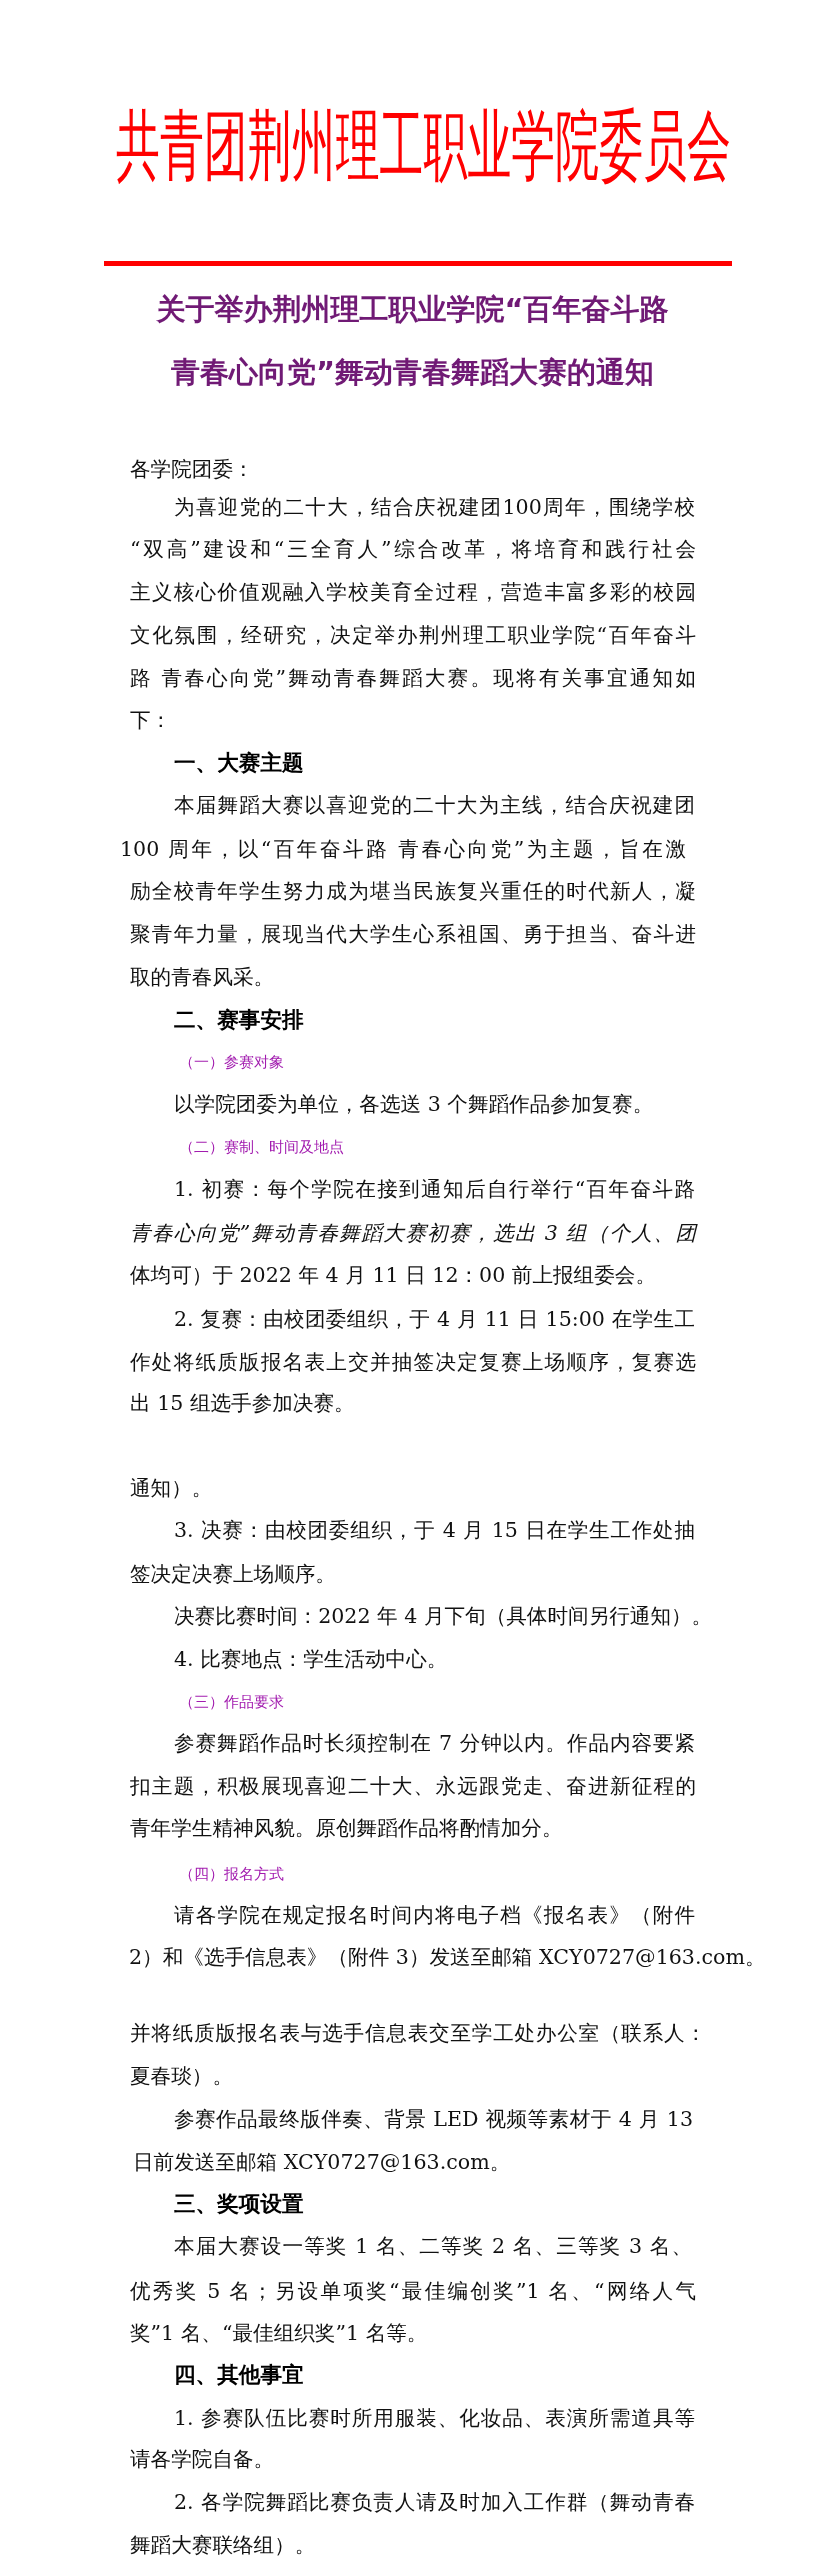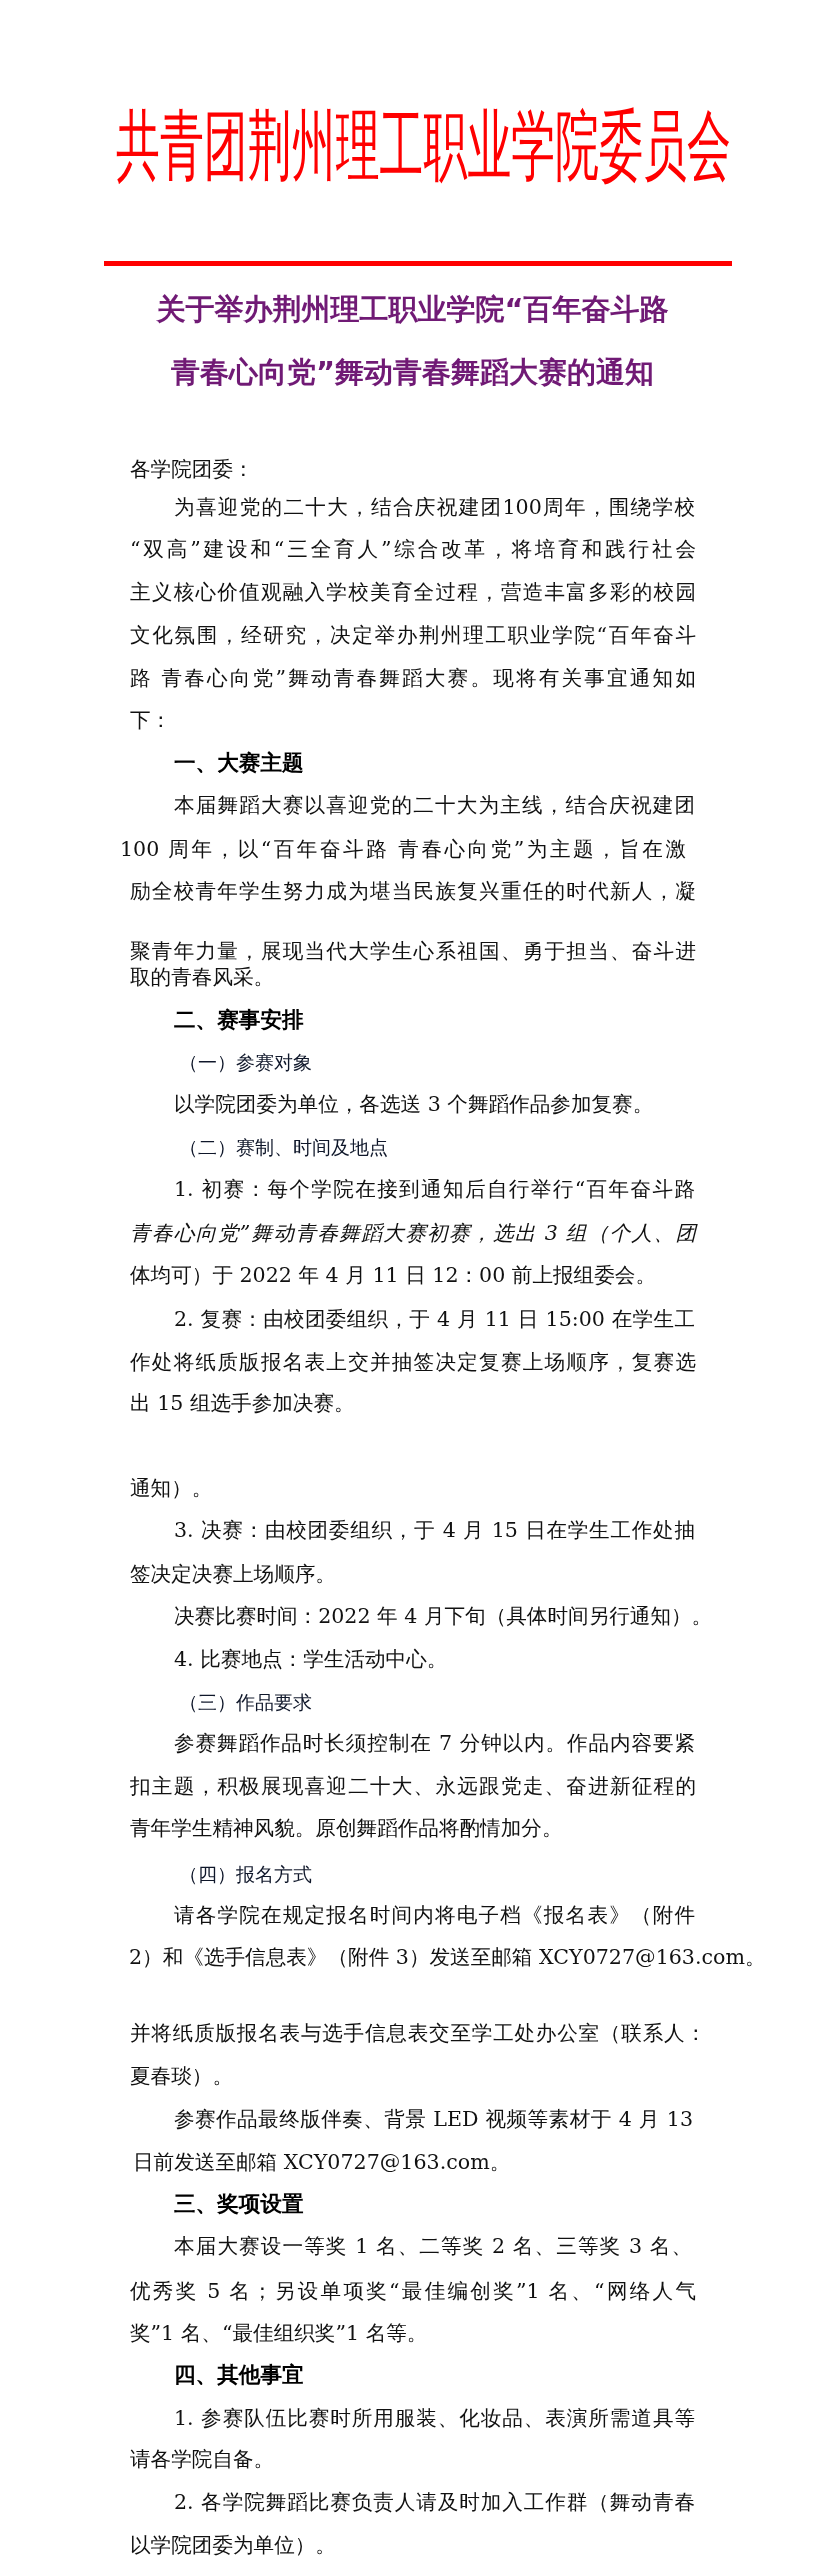--- a/index.html
+++ b/index.html
@@ -18,21 +18,21 @@
     font-family: "DejaVu Sans", "Liberation Sans", sans-serif; font-weight: bold;
     font-size: 29px; color: #701a75; white-space: nowrap; text-align: center;
   }
   .line {
     position: absolute; height: 26px; line-height: 26px;
     font-family: "DejaVu Serif", "Liberation Serif", serif; font-size: 20.6px;
     color: #111; white-space: nowrap;
   }
   .just { text-align: justify; text-align-last: justify; }
   .h1 { font-family: "DejaVu Sans", "Liberation Sans", sans-serif; font-weight: bold; font-size: 21.6px; color: #000; }
-  .h2 { font-family: "DejaVu Sans", "Liberation Sans", sans-serif; font-weight: normal; font-size: 19px; color: #0f172a; }
+  .h2 { font-family: "DejaVu Sans", "Liberation Sans", sans-serif; font-weight: normal; font-size: 15px; color: #a21caf; }
 </style>
 </head>
 <body>
 
 <div class="page">
 
   <div class="org-header">
     <span id="hdr" style="transform: scaleX(0.570476);">共青团荆州理工职业学院委员会</span>
   </div>
   <div class="red-rule"></div>
@@ -46,21 +46,21 @@
   <div class="line just" style="left:130px; top:536px; width:566px;">“双高”建设和“三全育人”综合改革，将培育和践行社会</div>
   <div class="line just" style="left:130px; top:579px; width:566px;">主义核心价值观融入学校美育全过程，营造丰富多彩的校园</div>
   <div class="line just" style="left:130px; top:622px; width:566px;">文化氛围，经研究，决定举办荆州理工职业学院“百年奋斗</div>
   <div class="line just" style="left:130px; top:665px; width:566px;">路 青春心向党”舞动青春舞蹈大赛。现将有关事宜通知如</div>
   <div class="line" style="left:130px; top:707px;">下：</div>
 
   <div class="line h1" style="left:174px; top:750px;">一、大赛主题</div>
   <div class="line just" style="left:174px; top:792px; width:521px;">本届舞蹈大赛以喜迎党的二十大为主线，结合庆祝建团</div>
   <div class="line just" style="left:120px; top:836px; width:566px;">100 周年，以“百年奋斗路 青春心向党”为主题，旨在激</div>
   <div class="line just" style="left:130px; top:878px; width:566px;">励全校青年学生努力成为堪当民族复兴重任的时代新人，凝</div>
-  <div class="line just" style="left:130px; top:921px; width:566px;margin-top:17px;">聚青年力量，展现当代大学生心系祖国、勇于担当、奋斗进</div>
+  <div class="line just" style="left:130px; top:921px; width:566px;">聚青年力量，展现当代大学生心系祖国、勇于担当、奋斗进</div>
   <div class="line" style="left:130px; top:964px;">取的青春风采。</div>
 
   <div class="line h1" style="left:174px; top:1007px;">二、赛事安排</div>
   <div class="line h2" style="left:179px; top:1049px;">（一）参赛对象</div>
   <div class="line" style="left:174px; top:1091px;">以学院团委为单位，各选送 3 个舞蹈作品参加复赛。</div>
   <div class="line h2" style="left:179px; top:1134px;">（二）赛制、时间及地点</div>
 
   <div class="line just" style="left:174px; top:1176px; width:521px;">1. 初赛：每个学院在接到通知后自行举行“百年奋斗路</div>
   <div class="line just" style="left:130px; top:1220px; width:566px;font-style:italic;">青春心向党”舞动青春舞蹈大赛初赛，选出 3 组（个人、团</div>
   <div class="line" style="left:130px; top:1262px;">体均可）于 2022 年 4 月 11 日 12：00 前上报组委会。</div>
@@ -88,17 +88,17 @@
 
   <div class="line h1" style="left:174px; top:2191px;">三、奖项设置</div>
   <div class="line just" style="left:174px; top:2233px; width:518px;">本届大赛设一等奖 1 名、二等奖 2 名、三等奖 3 名、</div>
   <div class="line just" style="left:130px; top:2278px; width:566px;">优秀奖 5 名；另设单项奖“最佳编创奖”1 名、“网络人气</div>
   <div class="line" style="left:130px; top:2320px;">奖”1 名、“最佳组织奖”1 名等。</div>
 
   <div class="line h1" style="left:174px; top:2362px;">四、其他事宜</div>
   <div class="line just" style="left:174px; top:2405px; width:521px;">1. 参赛队伍比赛时所用服装、化妆品、表演所需道具等</div>
   <div class="line" style="left:130px; top:2446px;">请各学院自备。</div>
   <div class="line just" style="left:174px; top:2489px; width:521px;">2. 各学院舞蹈比赛负责人请及时加入工作群（舞动青春</div>
-  <div class="line" style="left:130px; top:2532px;">以学院团委为单位）。</div>
+  <div class="line" style="left:130px; top:2532px;">舞蹈大赛联络组）。</div>
   <div class="line" style="left:174px; top:2575px;">3. 请各学院积极配合完成节目审核工作。</div>
 
 </div>
 
 
 </body></html>

